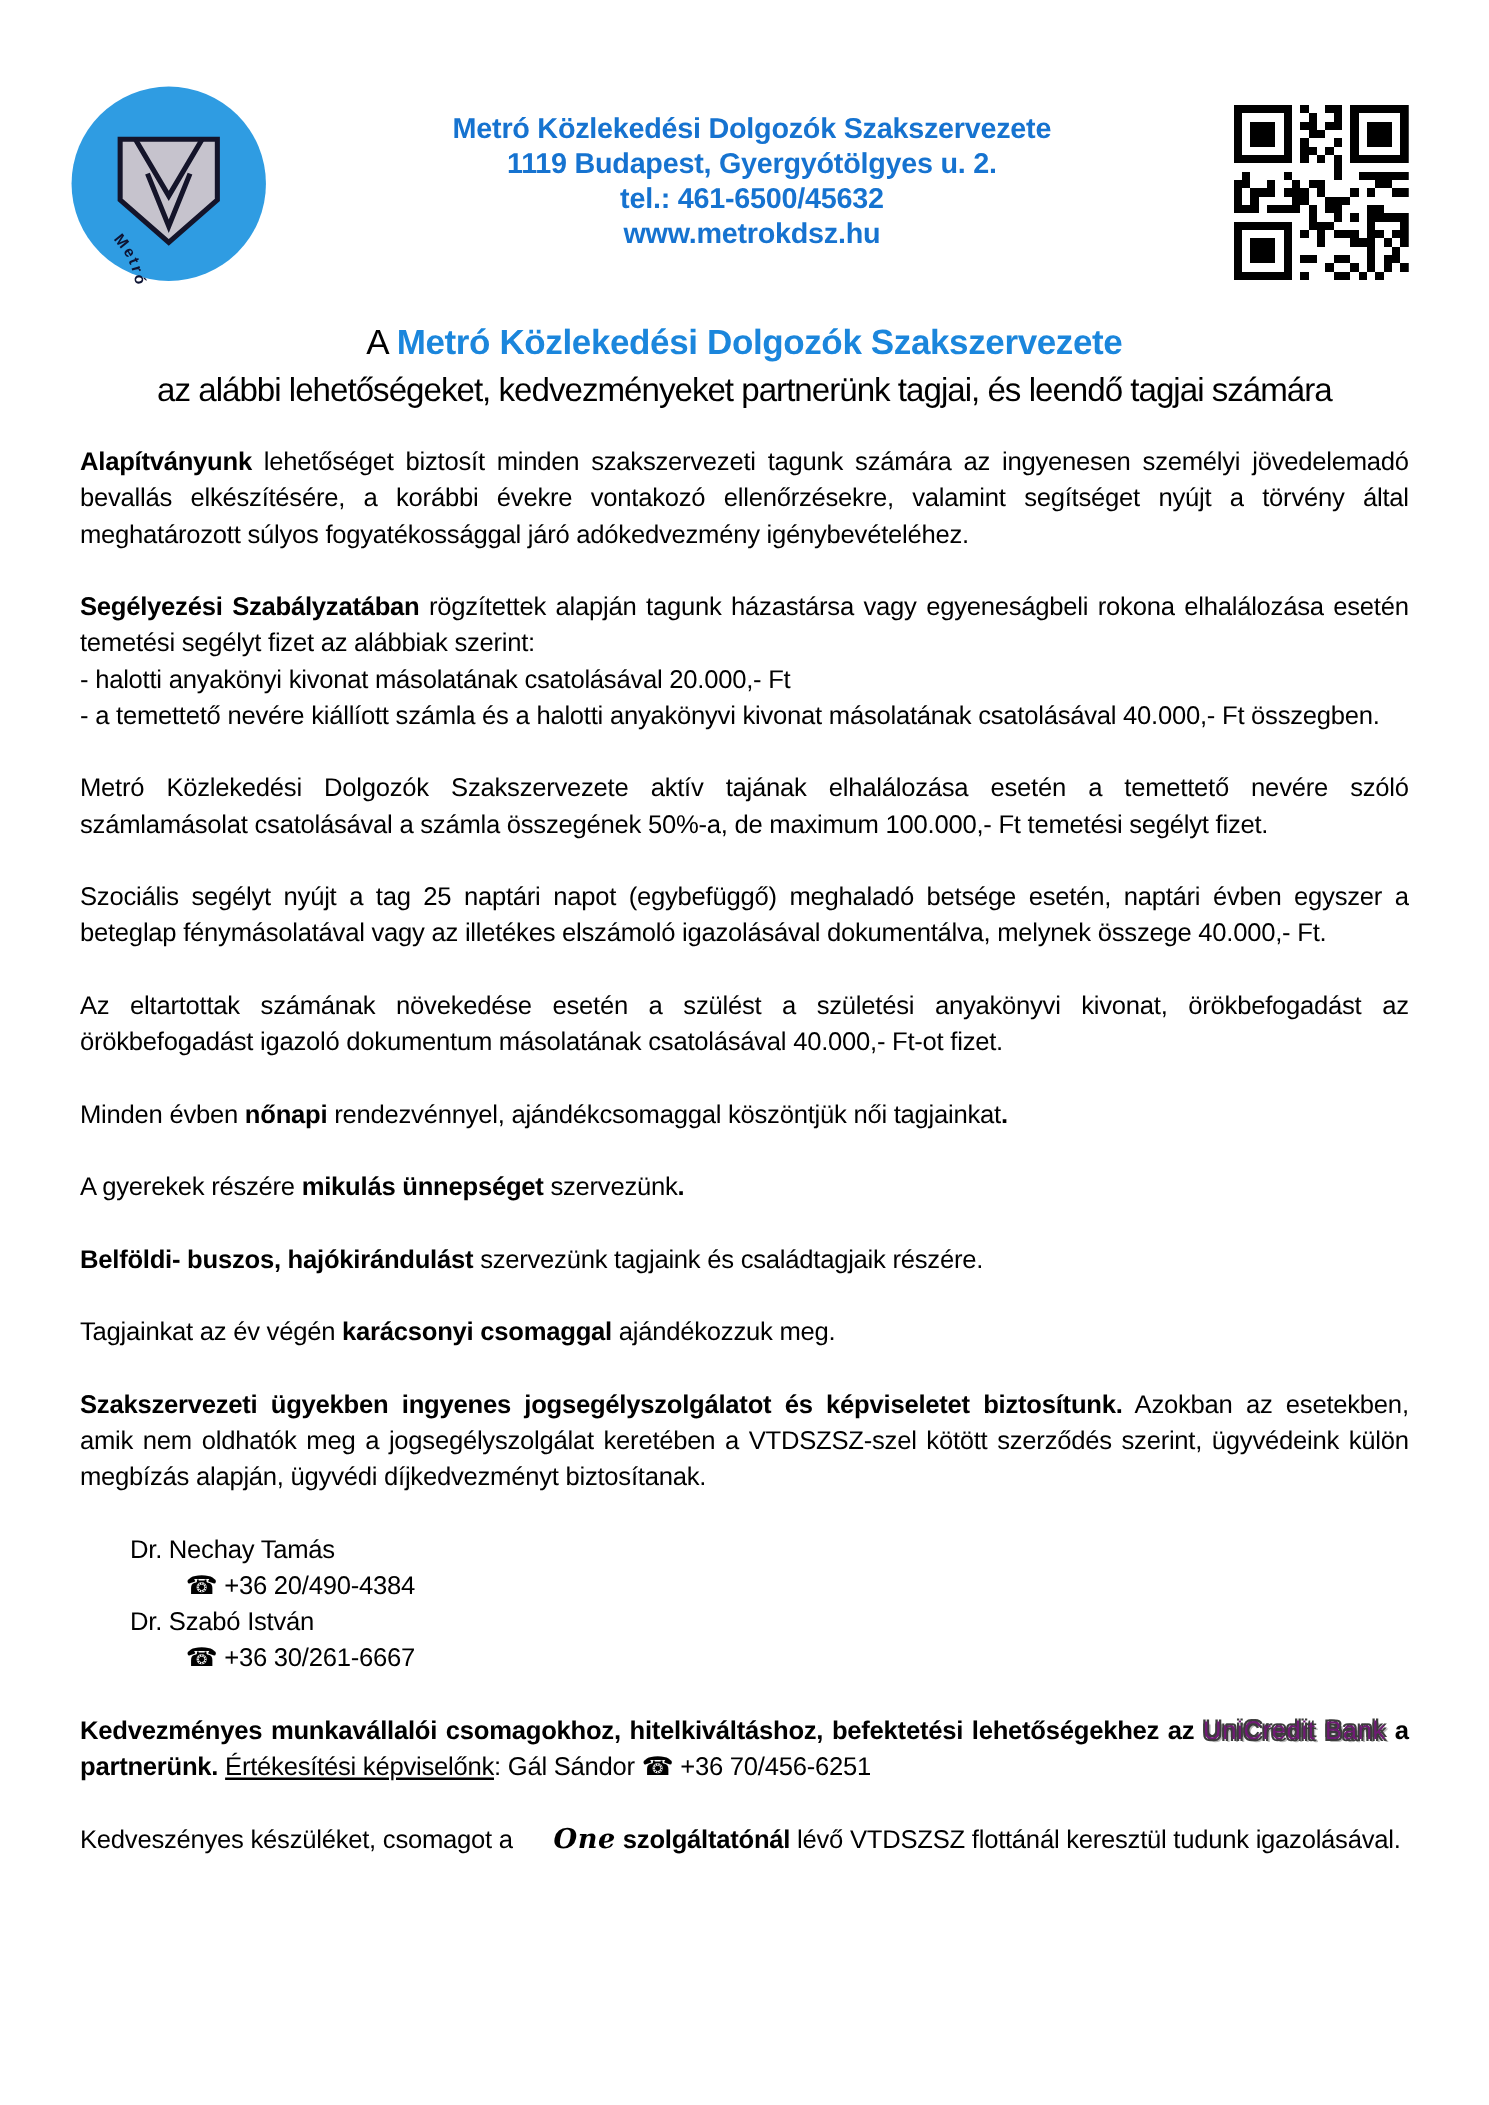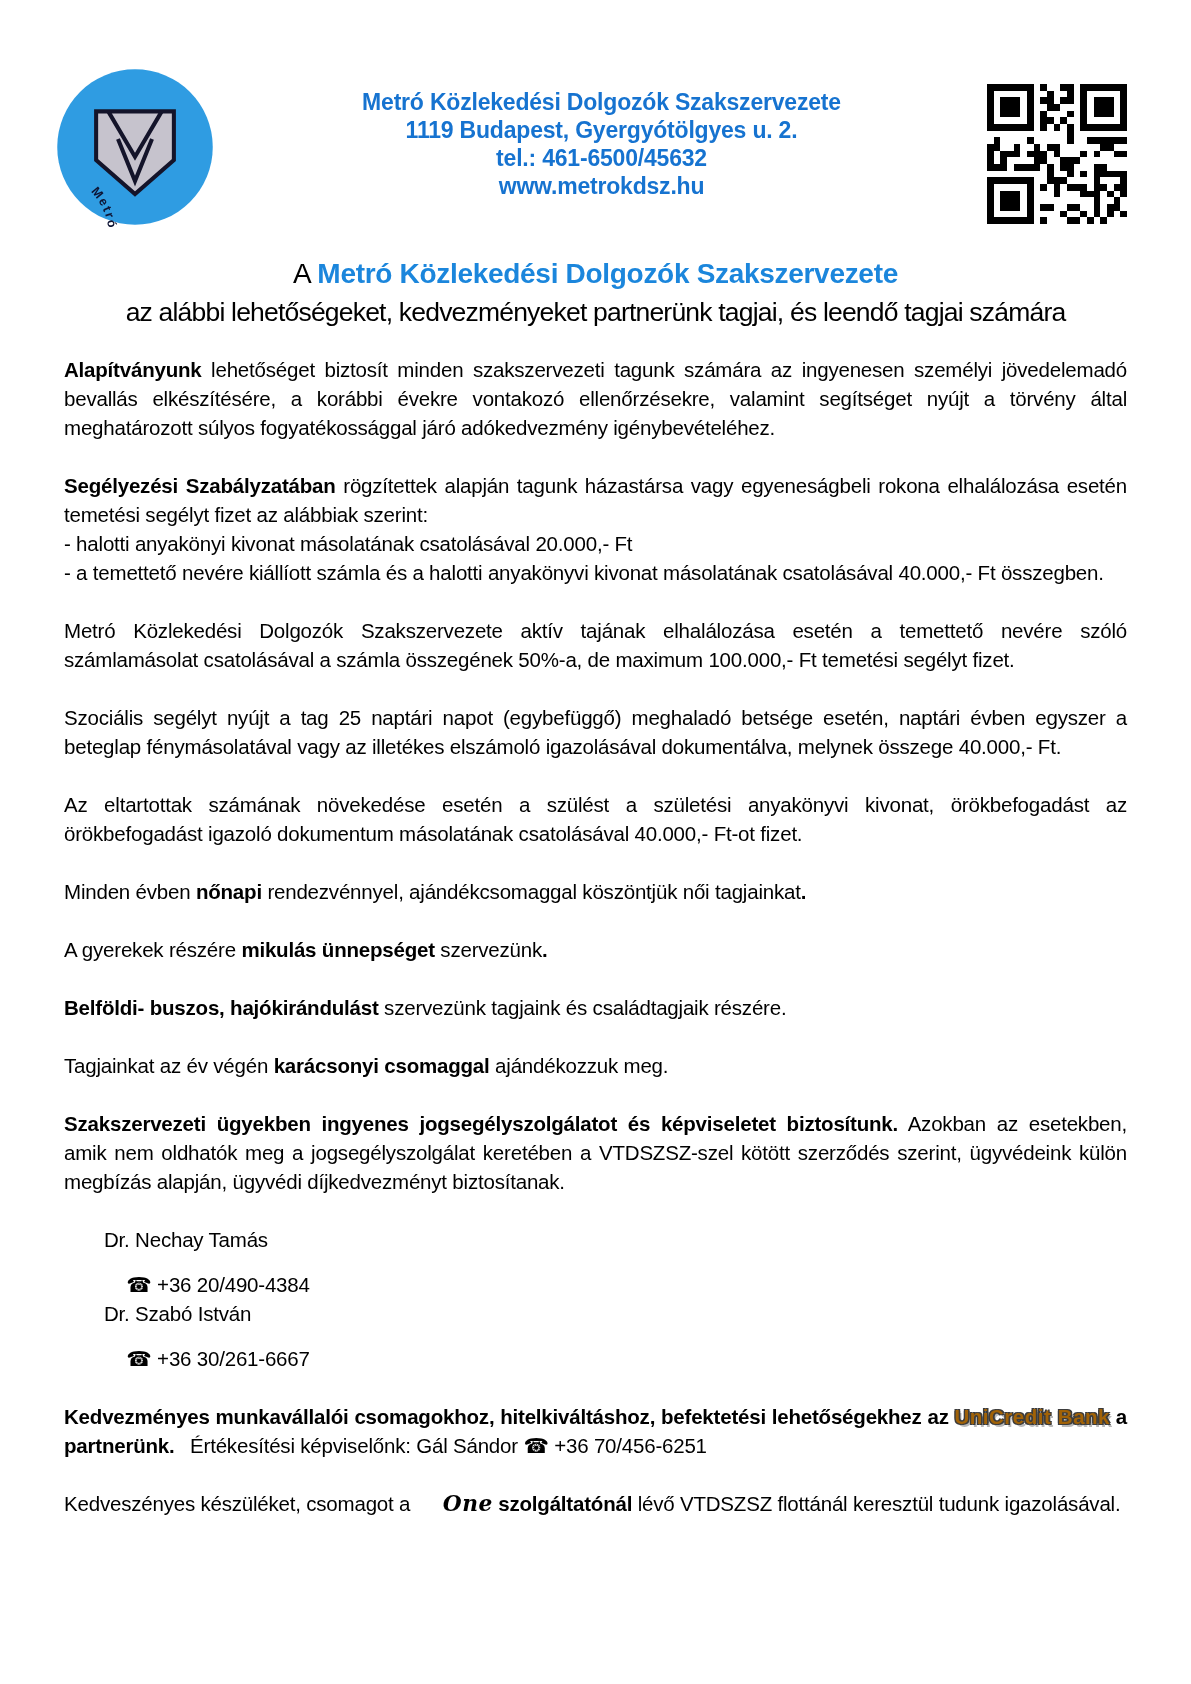--- a/index.html
+++ b/index.html
@@ -28,35 +28,35 @@
   .title-block{text-align:center;margin-top:30px;}
   .title-line1{font-size:28px;letter-spacing:-0.3px;}
   .title-org{font-weight:bold;}
   .title-line2{font-size:26.5px;margin-top:7px;letter-spacing:-0.8px;}
   
   .doc-body{margin-top:27px;font-size:20.5px;line-height:29px;letter-spacing:-0.2px;}
   p.para{margin:0 0 29px 0;text-align:justify;}
   p.para.tight{margin-bottom:0;}
   p.para.left{text-align:left;}
   .seg-bold{font-weight:bold;}
-  .seg-underline{margin-left:10px;}
+  .seg-underline{text-decoration:underline;}
   .seg-outline{
-    font-weight:bold;color:#a16207;letter-spacing:0.5px;
+    font-weight:normal;color:#701a75;letter-spacing:0.5px;
     text-shadow:-1.4px -1.4px 0 #3c3c3c, 1.4px -1.4px 0 #3c3c3c,
                 -1.4px 1.4px 0 #3c3c3c, 1.4px 1.4px 0 #3c3c3c,
                  2.6px 2.6px 0 #b9b9b9;
   }
   .seg-script{
     font-family:"DejaVu Serif", serif;font-style:italic;font-weight:bold;
     font-size:1.06em;letter-spacing:0.5px;margin-left:27px;
   }
   .contacts-block{margin-bottom:29px;padding-left:40px;}
   .contact-row{display:flex;justify-content:center;line-height:29px;flex-direction:column;}
   .contact-name{width:212px;text-align:left;}
-  .contact-phone{width:228px;text-align:center;margin-top:16px;}
+  .contact-phone{width:228px;text-align:right;}
 </style>
 </head>
 <body>
 
 <div class="page">
 
   <header class="header-row">
 
     <div class="logo-wrap">
       <svg viewBox="-100 -100 200 200">

